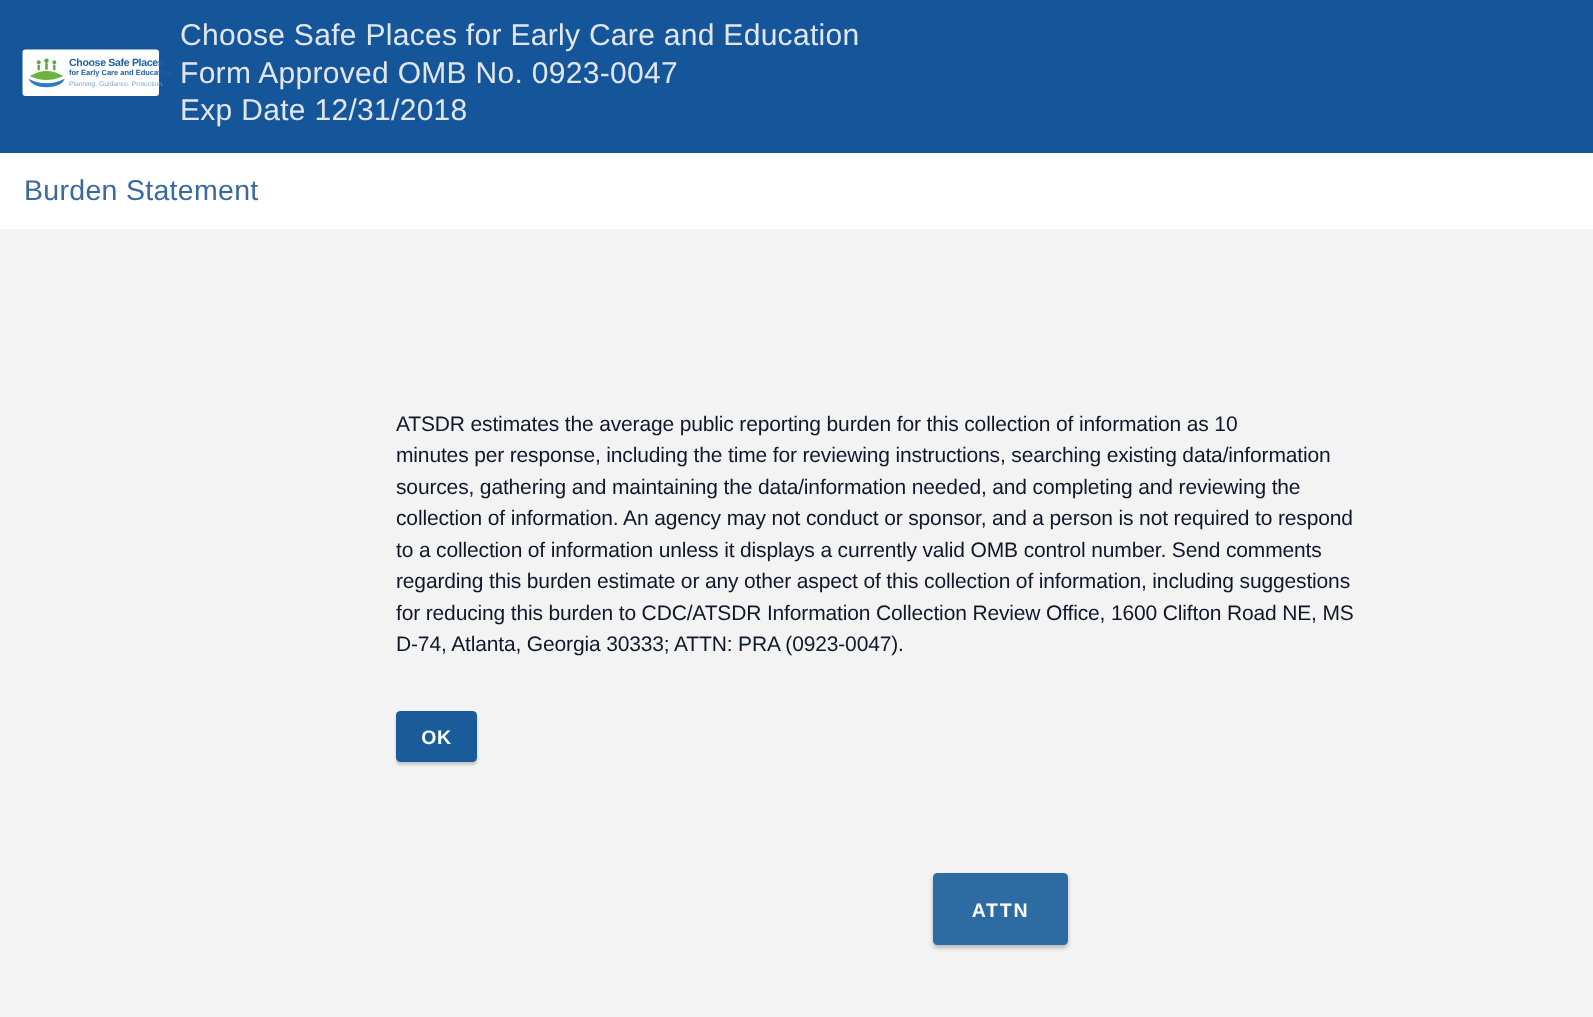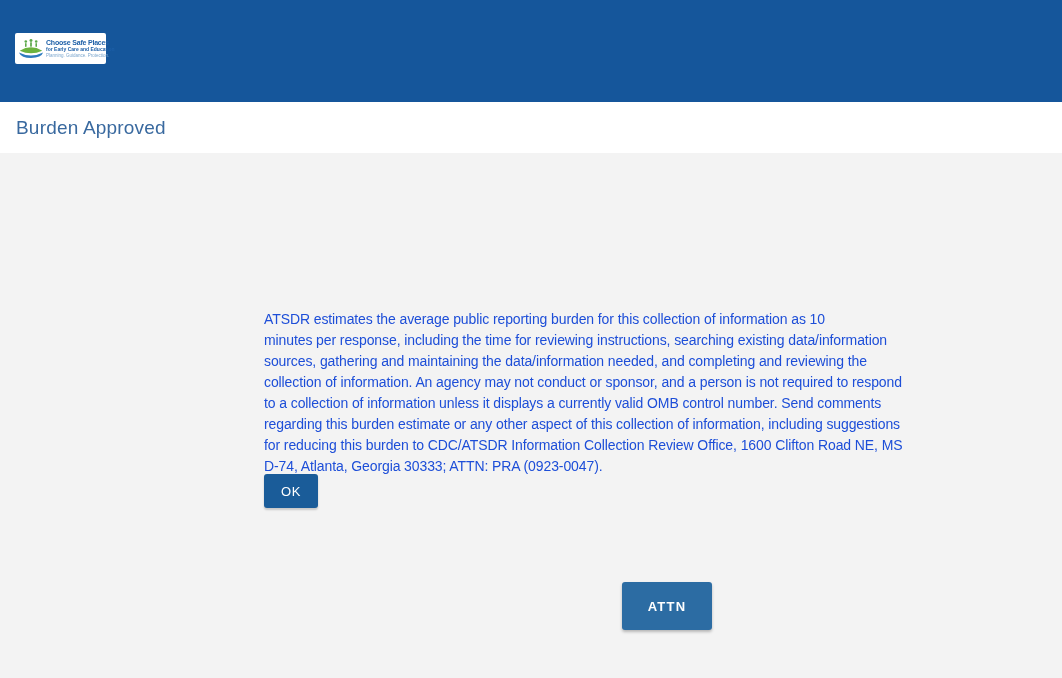--- a/index.html
+++ b/index.html
@@ -59,39 +59,38 @@
     letter-spacing: 0.2px;
   }
 
   
   .main { position: absolute; top: 153px; left: 0; width: 1062px; height: 525px; background: #F3F3F3; }
 
   .burden-paragraph {
     position: absolute;
     left: 264px; top: 119px;
     width: 730px;
-    color: #1d4ed8;
+    color: #0f172a;
     font-size: 14px;
     letter-spacing: -0.1px;
     line-height: 21px;
     white-space: pre-line;
-    margin-top: 37px;
   }
 
   .ok-button {
     position: absolute;
     left: 264px; top: 321px;
     width: 54px; height: 34px;
     background: #1A5C99;
     border: none;
     border-radius: 3px;
     color: #FFFFFF;
     font-family: "Liberation Sans", sans-serif;
     font-size: 13px;
-    font-weight: normal;
+    font-weight: bold;
     letter-spacing: 0.5px;
     box-shadow: 0 2px 2px rgba(0,0,0,0.18);
     cursor: pointer;
     text-align: center;
   }
 
   .next-button {
     position: absolute;
     left: 622px; top: 429px;
     width: 90px; height: 48px;
@@ -126,24 +125,29 @@
       <path d="M2,15 Q15,7 28,15 Q15,21 2,15 Z" fill="#6CB33F"></path>
 
       <path d="M1,17 Q15,24 29,17 Q27,23 15,23.5 Q4,23.5 1,17 Z" fill="#2E7BBF"></path>
     </svg>
     <div class="logo-text">
       <div class="logo-title">Choose Safe Places</div>
       <div class="logo-subtitle">for Early Care and Education</div>
       <div class="logo-tagline">Planning. Guidance. Protection.</div>
     </div>
   </div>
+  <div class="header-text">
+    <div>Choose Safe Places for Early Care and Education</div>
+    <div>Form Approved OMB No. 0923-0047</div>
+    <div>Exp Date 12/31/2018</div>
+  </div>
 </div>
 
 <div class="subheader">
-  <div class="subheader-title">Burden Approved</div>
+  <div class="subheader-title">Burden Statement</div>
 </div>
 
 <div class="main">
   <div class="burden-paragraph">ATSDR estimates the average public reporting burden for this collection of information as 10
 minutes per response, including the time for reviewing instructions, searching existing data/information
 sources, gathering and maintaining the data/information needed, and completing and reviewing the
 collection of information. An agency may not conduct or sponsor, and a person is not required to respond
 to a collection of information unless it displays a currently valid OMB control number. Send comments
 regarding this burden estimate or any other aspect of this collection of information, including suggestions
 for reducing this burden to CDC/ATSDR Information Collection Review Office, 1600 Clifton Road NE, MS

